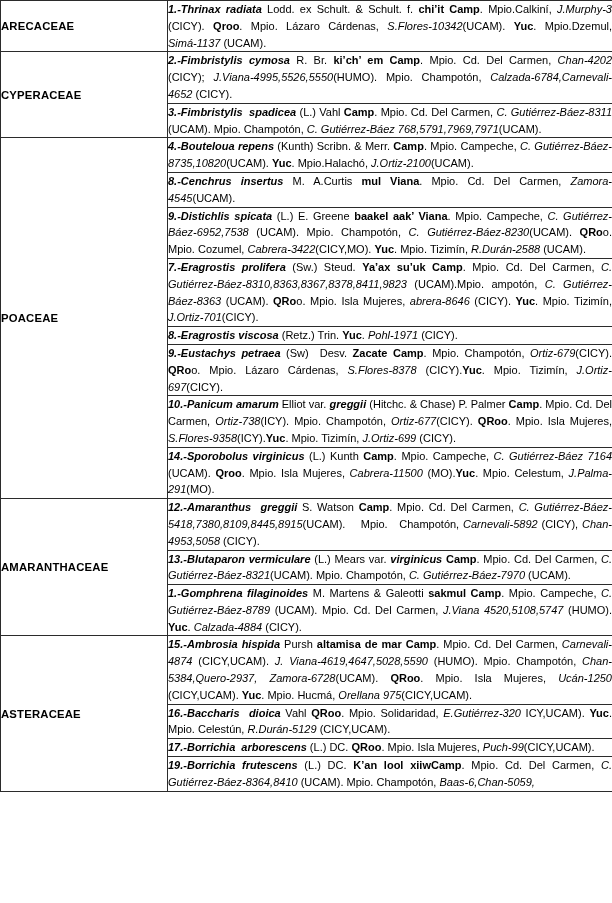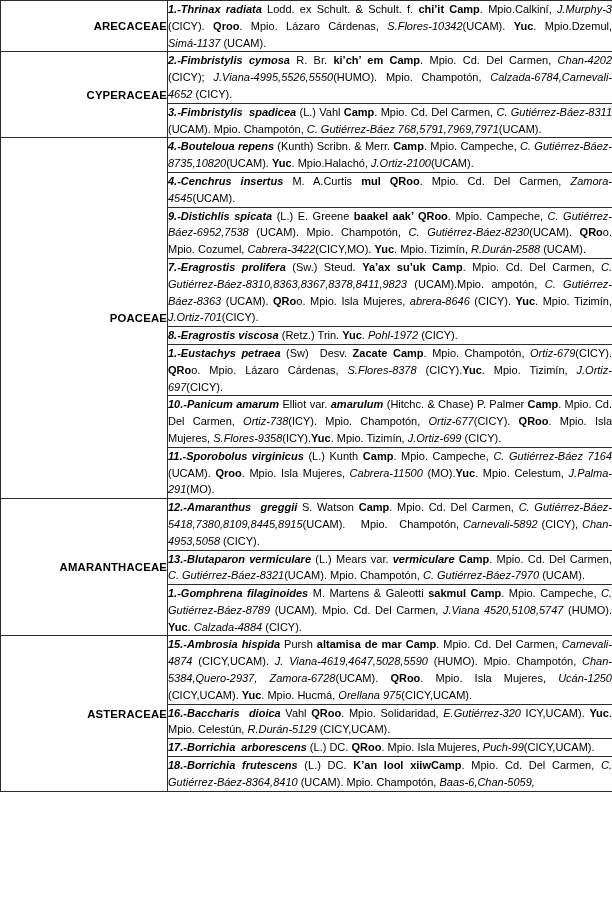--- a/index.html
+++ b/index.html
@@ -18,21 +18,21 @@
     border-collapse: collapse;
     table-layout: fixed;
   }
   table.species-table td {
     border: 1px solid #2b2b2b;
     vertical-align: middle;
     padding: 0;
   }
   td.family-cell {
     width: 166px;
-    text-align: right;
+    text-align: left;
     font-weight: bold;
     font-size: 11.3px;
     letter-spacing: 0.2px;
     color: #000;
     padding: 2px 4px;
   }
   td.entry-cell {
     width: 444px;
     padding: 2px 4px 3px 5px;
     vertical-align: top;
@@ -73,62 +73,62 @@
         </td>
       </tr>
       <tr>
         <td class="family-cell" rowspan="8">POACEAE</td>
         <td class="entry-cell">
           <div class="entry-text"><span class="bi">4.-Bouteloua repens</span> (Kunth) Scribn. &amp; Merr. <b>Camp</b>. Mpio. Campeche, <i>C. Gutiérrez-Báez-8735,10820</i>(UCAM). <b>Yuc</b>. Mpio.Halachó, <i>J.Ortiz-2100</i>(UCAM).</div>
         </td>
       </tr>
       <tr>
         <td class="entry-cell">
-          <div class="entry-text"><span class="bi">4.-Cenchrus insertus</span> M. A.Curtis <b>mul QRoo</b>. Mpio. Cd. Del Carmen, <i>Zamora-4545</i>(UCAM).</div>
+          <div class="entry-text"><span class="bi">8.-Cenchrus insertus</span> M. A.Curtis <b>mul Viana</b>. Mpio. Cd. Del Carmen, <i>Zamora-4545</i>(UCAM).</div>
         </td>
       </tr>
       <tr>
         <td class="entry-cell">
-          <div class="entry-text"><span class="bi">9.-Distichlis spicata</span> (L.) E. Greene <b>baakel aak’ QRoo</b>. Mpio. Campeche, <i>C. Gutiérrez-Báez-6952,7538</i> (UCAM). Mpio. Champotón, <i>C. Gutiérrez-Báez-8230</i>(UCAM). <b>QRo</b>o. Mpio. Cozumel, <i>Cabrera-3422</i>(CICY,MO). <b>Yuc</b>. Mpio. Tizimín, <i>R.Durán-2588</i> (UCAM).</div>
+          <div class="entry-text"><span class="bi">9.-Distichlis spicata</span> (L.) E. Greene <b>baakel aak’ Viana</b>. Mpio. Campeche, <i>C. Gutiérrez-Báez-6952,7538</i> (UCAM). Mpio. Champotón, <i>C. Gutiérrez-Báez-8230</i>(UCAM). <b>QRo</b>o. Mpio. Cozumel, <i>Cabrera-3422</i>(CICY,MO). <b>Yuc</b>. Mpio. Tizimín, <i>R.Durán-2588</i> (UCAM).</div>
         </td>
       </tr>
       <tr>
         <td class="entry-cell">
           <div class="entry-text"><span class="bi">7.-Eragrostis prolifera</span> (Sw.) Steud. <b>Ya’ax su’uk Camp</b>. Mpio. Cd. Del Carmen, <i>C. Gutiérrez-Báez-8310,8363,8367,8378,8411,9823</i> (UCAM).Mpio. ampotón, <i>C. Gutiérrez-Báez-8363</i> (UCAM). <b>QRo</b>o. Mpio. Isla Mujeres, <i>abrera-8646</i> (CICY). <b>Yuc</b>. Mpio. Tizimín, <i>J.Ortiz-701</i>(CICY).</div>
         </td>
       </tr>
       <tr>
         <td class="entry-cell">
-          <div class="entry-text"><span class="bi">8.-Eragrostis viscosa</span> (Retz.) Trin. <b>Yuc</b>. <i>Pohl-1972</i> (CICY).</div>
+          <div class="entry-text"><span class="bi">8.-Eragrostis viscosa</span> (Retz.) Trin. <b>Yuc</b>. <i>Pohl-1971</i> (CICY).</div>
         </td>
       </tr>
       <tr>
         <td class="entry-cell">
-          <div class="entry-text"><span class="bi">1.-Eustachys petraea</span> (Sw)&nbsp; Desv. <b>Zacate Camp</b>. Mpio. Champotón, <i>Ortiz-679</i>(CICY). <b>QRo</b>o. Mpio. Lázaro Cárdenas, <i>S.Flores-8378</i> (CICY).<b>Yuc</b>. Mpio. Tizimín, <i>J.Ortiz-697</i>(CICY).</div>
+          <div class="entry-text"><span class="bi">9.-Eustachys petraea</span> (Sw)&nbsp; Desv. <b>Zacate Camp</b>. Mpio. Champotón, <i>Ortiz-679</i>(CICY). <b>QRo</b>o. Mpio. Lázaro Cárdenas, <i>S.Flores-8378</i> (CICY).<b>Yuc</b>. Mpio. Tizimín, <i>J.Ortiz-697</i>(CICY).</div>
         </td>
       </tr>
       <tr>
         <td class="entry-cell">
-          <div class="entry-text"><span class="bi">10.-Panicum amarum</span> Elliot var. <span class="bi">amarulum</span> (Hitchc. &amp; Chase) P. Palmer <b>Camp</b>. Mpio. Cd. Del Carmen, <i>Ortiz-738</i>(ICY). Mpio. Champotón, <i>Ortiz-677</i>(CICY). <b>QRoo</b>. Mpio. Isla Mujeres, <i>S.Flores-9358</i>(ICY).<b>Yuc</b>. Mpio. Tizimín, <i>J.Ortiz-699</i> (CICY).</div>
+          <div class="entry-text"><span class="bi">10.-Panicum amarum</span> Elliot var. <span class="bi">greggii</span> (Hitchc. &amp; Chase) P. Palmer <b>Camp</b>. Mpio. Cd. Del Carmen, <i>Ortiz-738</i>(ICY). Mpio. Champotón, <i>Ortiz-677</i>(CICY). <b>QRoo</b>. Mpio. Isla Mujeres, <i>S.Flores-9358</i>(ICY).<b>Yuc</b>. Mpio. Tizimín, <i>J.Ortiz-699</i> (CICY).</div>
         </td>
       </tr>
       <tr>
         <td class="entry-cell">
-          <div class="entry-text"><span class="bi">11.-Sporobolus virginicus</span> (L.) Kunth <b>Camp</b>. Mpio. Campeche, <i>C. Gutiérrez-Báez 7164</i> (UCAM). <b>Qroo</b>. Mpio. Isla Mujeres, <i>Cabrera-11500</i> (MO).<b>Yuc</b>. Mpio. Celestum, <i>J.Palma-291</i>(MO).</div>
+          <div class="entry-text"><span class="bi">14.-Sporobolus virginicus</span> (L.) Kunth <b>Camp</b>. Mpio. Campeche, <i>C. Gutiérrez-Báez 7164</i> (UCAM). <b>Qroo</b>. Mpio. Isla Mujeres, <i>Cabrera-11500</i> (MO).<b>Yuc</b>. Mpio. Celestum, <i>J.Palma-291</i>(MO).</div>
         </td>
       </tr>
       <tr>
         <td class="family-cell" rowspan="3">AMARANTHACEAE</td>
         <td class="entry-cell">
           <div class="entry-text"><span class="bi">12.-Amaranthus&nbsp; greggii</span> S. Watson <b>Camp</b>. Mpio. Cd. Del Carmen, <i>C. Gutiérrez-Báez-5418,7380,8109,8445,8915</i>(UCAM).&nbsp;&nbsp;&nbsp; Mpio.&nbsp;&nbsp; Champotón, <i>Carnevali-5892</i> (CICY), <i>Chan-4953,5058</i> (CICY).</div>
         </td>
       </tr>
       <tr>
         <td class="entry-cell">
-          <div class="entry-text"><span class="bi">13.-Blutaparon vermiculare</span> (L.) Mears var. <span class="bi">vermiculare</span> <b>Camp</b>. Mpio. Cd. Del Carmen, <i>C. Gutiérrez-Báez-8321</i>(UCAM). Mpio. Champotón, <i>C. Gutiérrez-Báez-7970</i> (UCAM).</div>
+          <div class="entry-text"><span class="bi">13.-Blutaparon vermiculare</span> (L.) Mears var. <span class="bi">virginicus</span> <b>Camp</b>. Mpio. Cd. Del Carmen, <i>C. Gutiérrez-Báez-8321</i>(UCAM). Mpio. Champotón, <i>C. Gutiérrez-Báez-7970</i> (UCAM).</div>
         </td>
       </tr>
       <tr>
         <td class="entry-cell">
           <div class="entry-text"><span class="bi">1.-Gomphrena filaginoides</span> M. Martens &amp; Galeotti <b>sakmul Camp</b>. Mpio. Campeche, <i>C. Gutiérrez-Báez-8789</i> (UCAM). Mpio. Cd. Del Carmen, <i>J.Viana 4520,5108,5747</i> (HUMO). <b>Yuc</b>. <i>Calzada-4884</i> (CICY).</div>
         </td>
       </tr>
       <tr>
         <td class="family-cell" rowspan="4">ASTERACEAE</td>
         <td class="entry-cell">
@@ -140,17 +140,17 @@
           <div class="entry-text"><span class="bi">16.-Baccharis&nbsp; dioica</span> Vahl <b>QRoo</b>. Mpio. Solidaridad, <i>E.Gutiérrez-320</i> ICY,UCAM). <b>Yuc</b>. Mpio. Celestún, <i>R.Durán-5129</i> (CICY,UCAM).</div>
         </td>
       </tr>
       <tr>
         <td class="entry-cell">
           <div class="entry-text"><span class="bi">17.-Borrichia&nbsp; arborescens</span> (L.) DC. <b>QRoo</b>. Mpio. Isla Mujeres, <i>Puch-99</i>(CICY,UCAM).</div>
         </td>
       </tr>
       <tr class="last-row">
         <td class="entry-cell">
-          <div class="entry-text"><span class="bi">18.-Borrichia frutescens</span> (L.) DC. <b>K’an lool xiiwCamp</b>. Mpio. Cd. Del Carmen, <i>C. Gutiérrez-Báez-8364,8410</i> (UCAM). Mpio. Champotón, <i>Baas-6,Chan-5059,</i></div>
+          <div class="entry-text"><span class="bi">19.-Borrichia frutescens</span> (L.) DC. <b>K’an lool xiiwCamp</b>. Mpio. Cd. Del Carmen, <i>C. Gutiérrez-Báez-8364,8410</i> (UCAM). Mpio. Champotón, <i>Baas-6,Chan-5059,</i></div>
         </td>
       </tr>
     </tbody>
 </table>
 
 </body></html>

